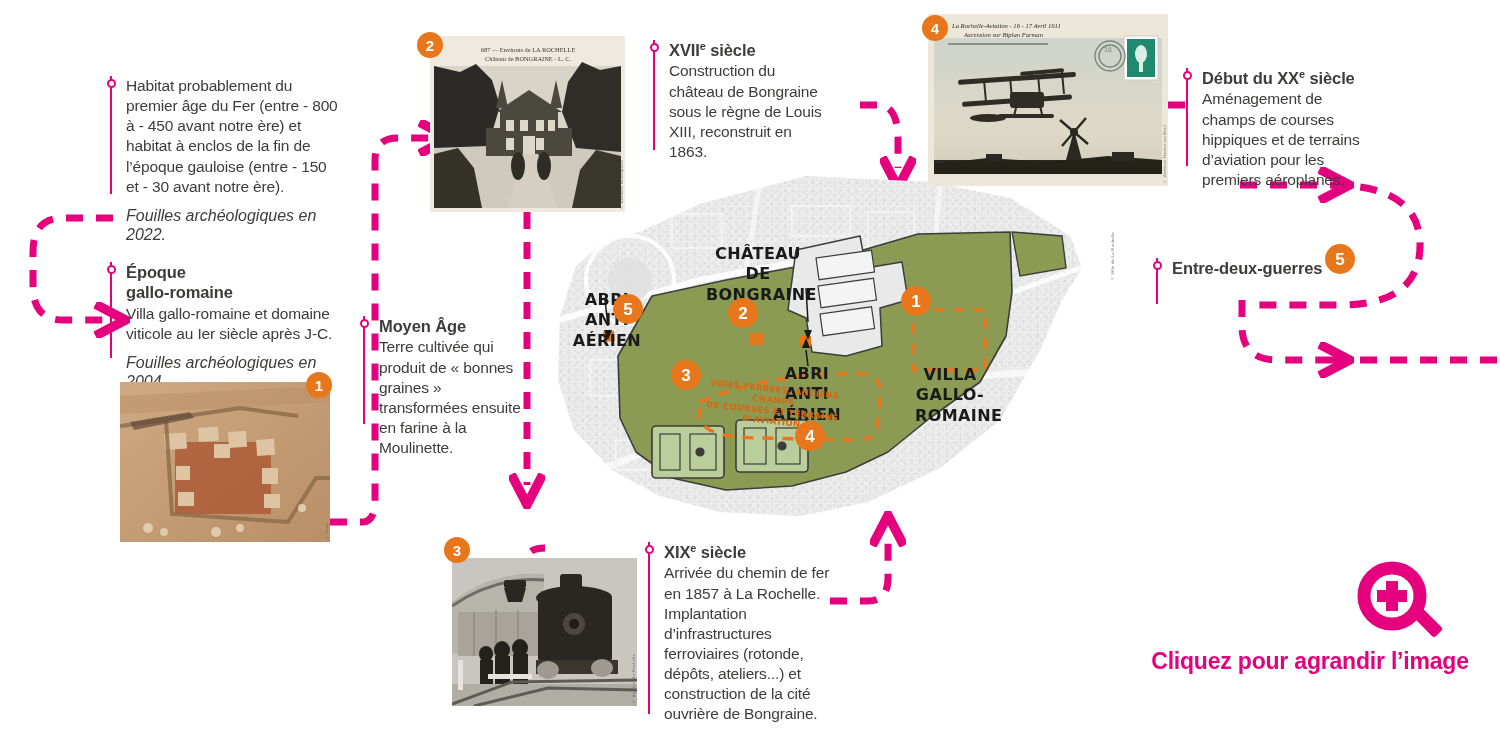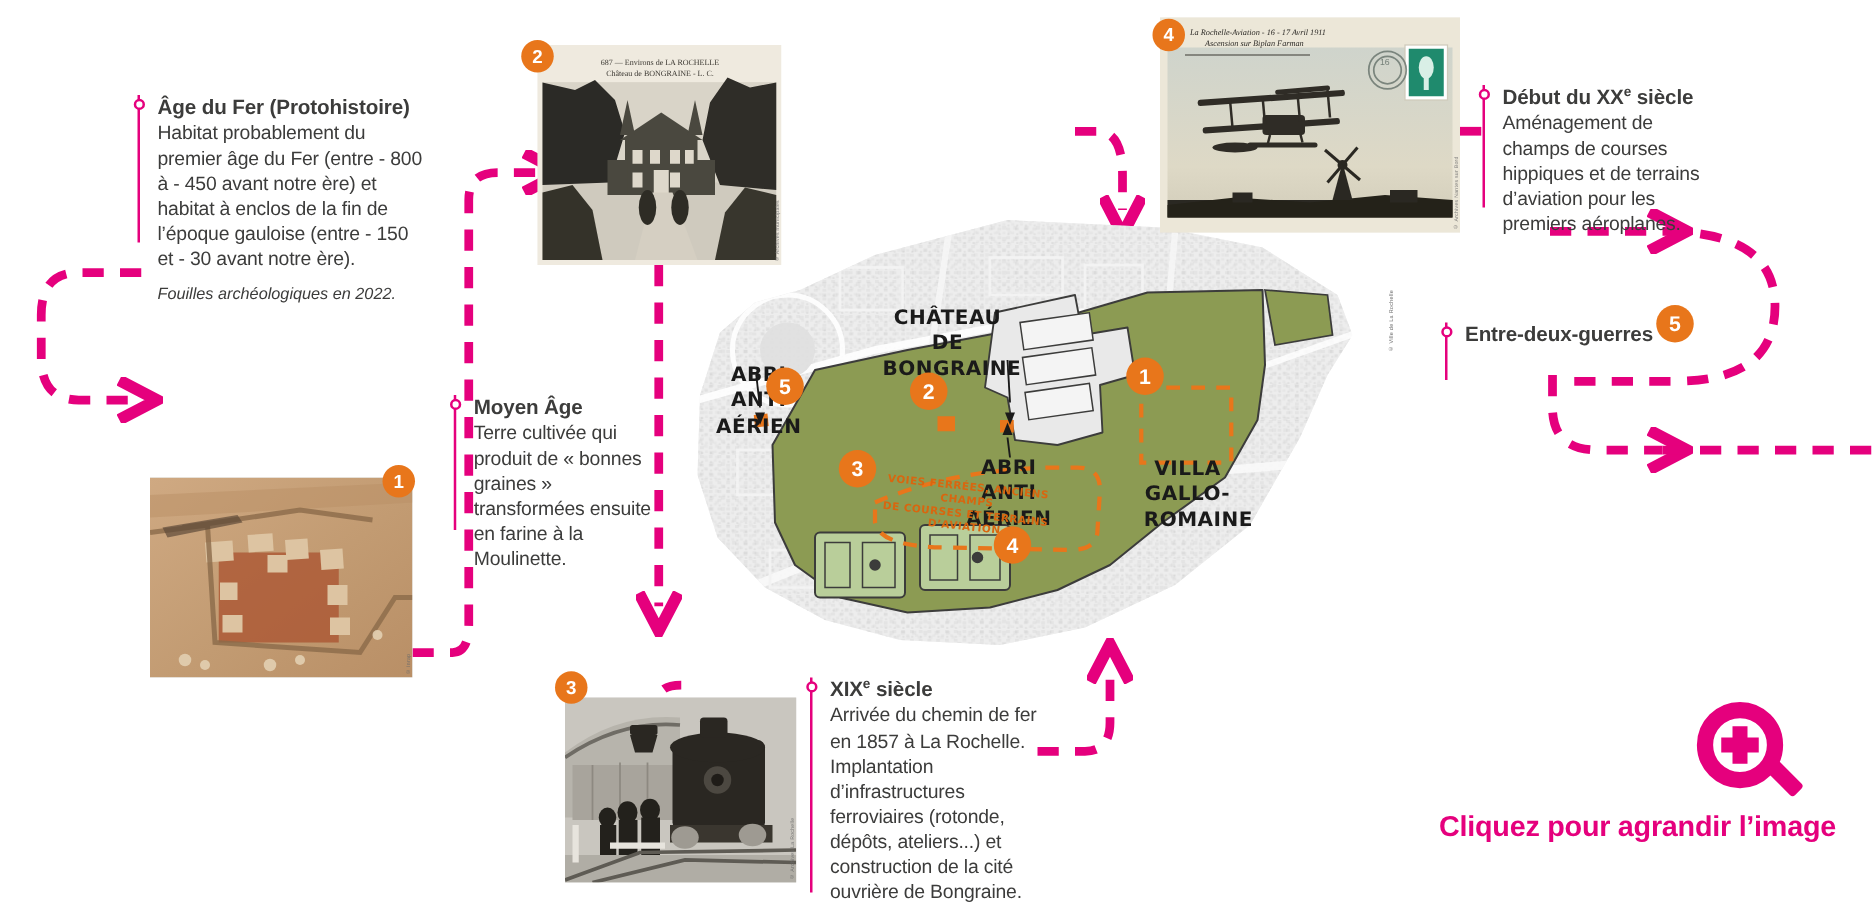--- a/index.html
+++ b/index.html
@@ -58,21 +58,21 @@
   }
   .txtblock p {
     margin: 0;
     font-size: 15.5px;
     color: #3c3c3b;
     line-height: 1.30;
     letter-spacing: -0.15px;
   }
   .txtblock .src {
     margin-top: 9px;
-    font-size: 13px;
+    font-size: 16px;
     font-style: italic;
     color: #3c3c3b;
     line-height: 1.2;
   }
 
   
   .photo {
     position: absolute;
     overflow: hidden;
     background: #d8d4cc;
@@ -293,32 +293,45 @@
   </div>
 
   <div class="badge" style="left:901px;top:286px;">1</div>
   <div class="badge" style="left:728px;top:298px;">2</div>
   <div class="badge" style="left:671px;top:360px;">3</div>
   <div class="badge" style="left:795px;top:421px;">4</div>
   <div class="badge" style="left:613px;top:294px;">5</div>
 
   <div class="txtblock" style="left:110px;top:76px;width:230px;height:118px;">
     <span class="dot"></span>
-    <h3>Âge du Fer (Protohistoire)</h3>
     <p>Habitat probablement du premier âge du Fer (entre - 800 à - 450 avant notre ère) et habitat à enclos de la fin de l’époque gauloise (entre - 150 et - 30 avant notre ère).</p>
     <div class="src">Fouilles archéologiques en 2022.</div>
   </div>
 
+  <div class="txtblock" style="left:110px;top:262px;width:232px;height:96px;">
+    <span class="dot"></span>
+    <h3>
+      <span>Époque</span><br>
+      <span>gallo-romaine</span>
+    </h3>
+    <p>Villa gallo-romaine et domaine viticole au Ier siècle après J-C.</p>
+    <div class="src">Fouilles archéologiques en 2004.</div>
+  </div>
 
   <div class="txtblock" style="left:363px;top:316px;width:160px;height:108px;">
     <span class="dot"></span>
     <h3>Moyen Âge</h3>
     <p>Terre cultivée qui produit de « bonnes graines » transformées ensuite en farine à la Moulinette.</p>
   </div>
 
+  <div class="txtblock" style="left:653px;top:40px;width:178px;height:110px;">
+    <span class="dot"></span>
+    <h3>XVII<sup>e</sup>&nbsp;siècle</h3>
+    <p>Construction du château de Bongraine sous le règne de Louis XIII, reconstruit en 1863.</p>
+  </div>
 
   <div class="txtblock" style="left:648px;top:542px;width:195px;height:172px;">
     <span class="dot"></span>
     <h3>XIX<sup>e</sup>&nbsp;siècle</h3>
     <p>Arrivée du chemin de fer en 1857 à La Rochelle. Implantation d’infrastructures ferroviaires (rotonde, dépôts, ateliers...) et construction de la cité ouvrière de Bongraine.</p>
 
   </div>
 
   <div class="txtblock" style="left:1186px;top:68px;width:178px;height:98px;">
     <span class="dot"></span>

